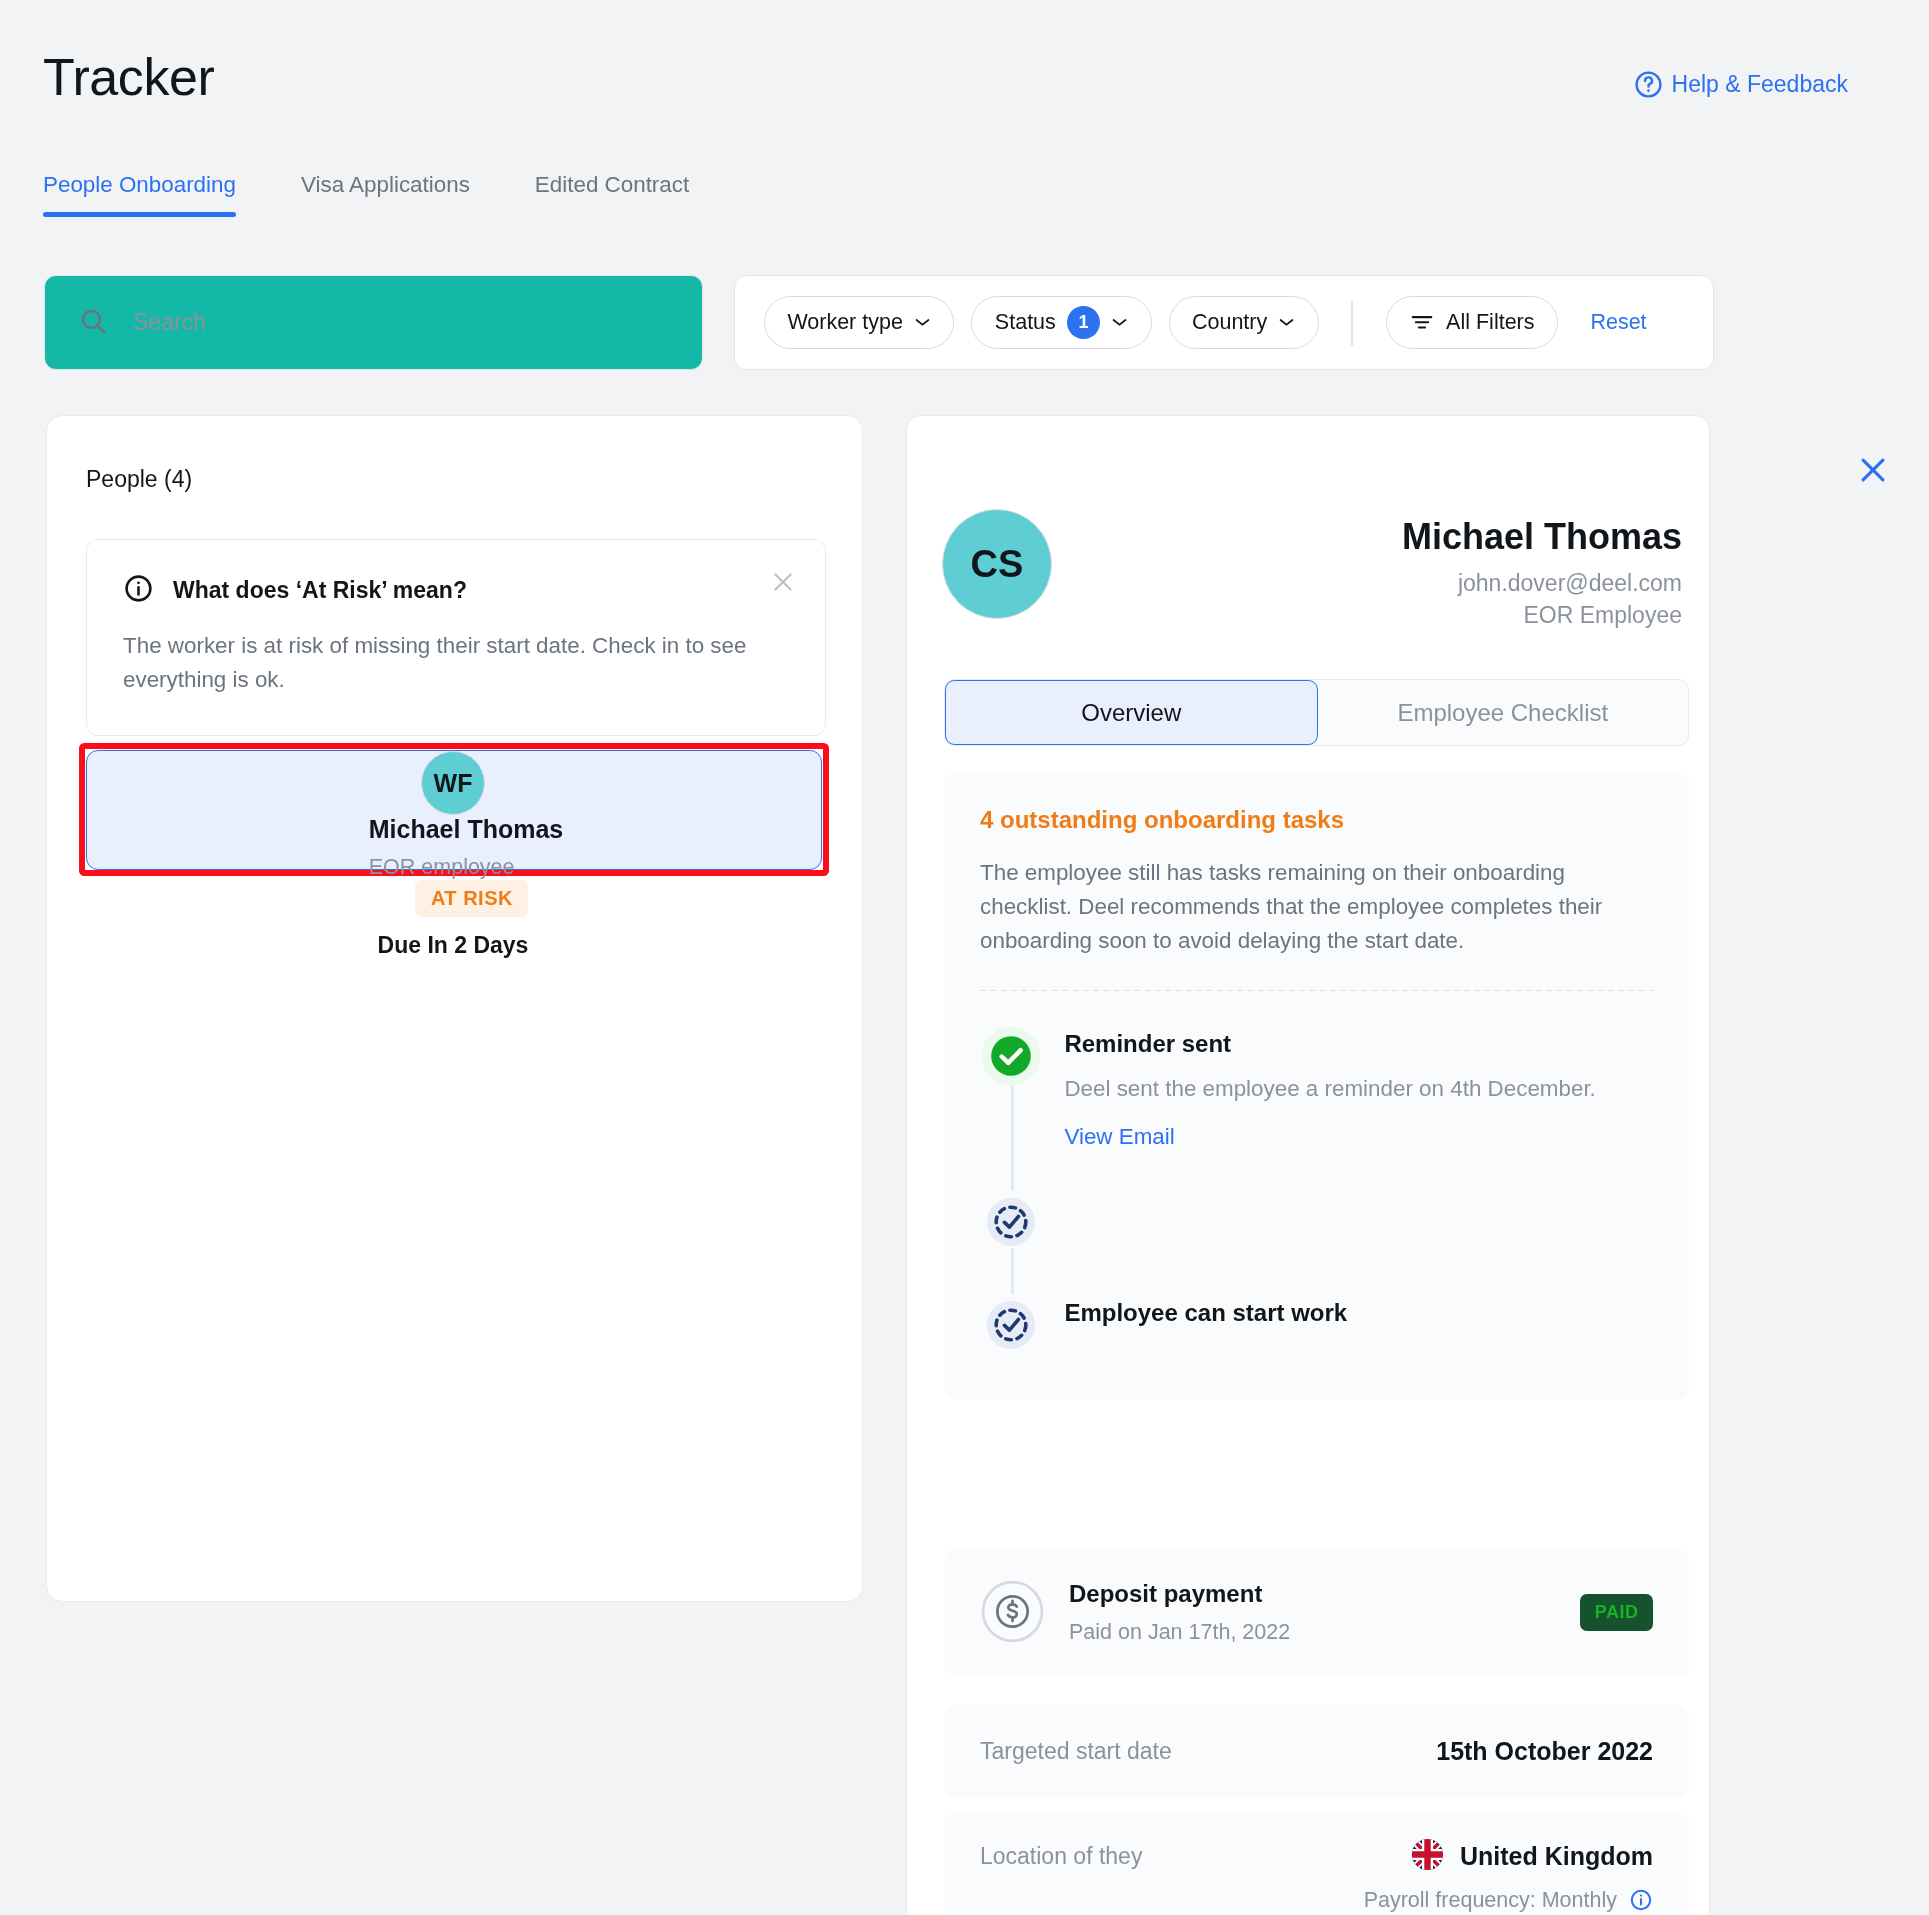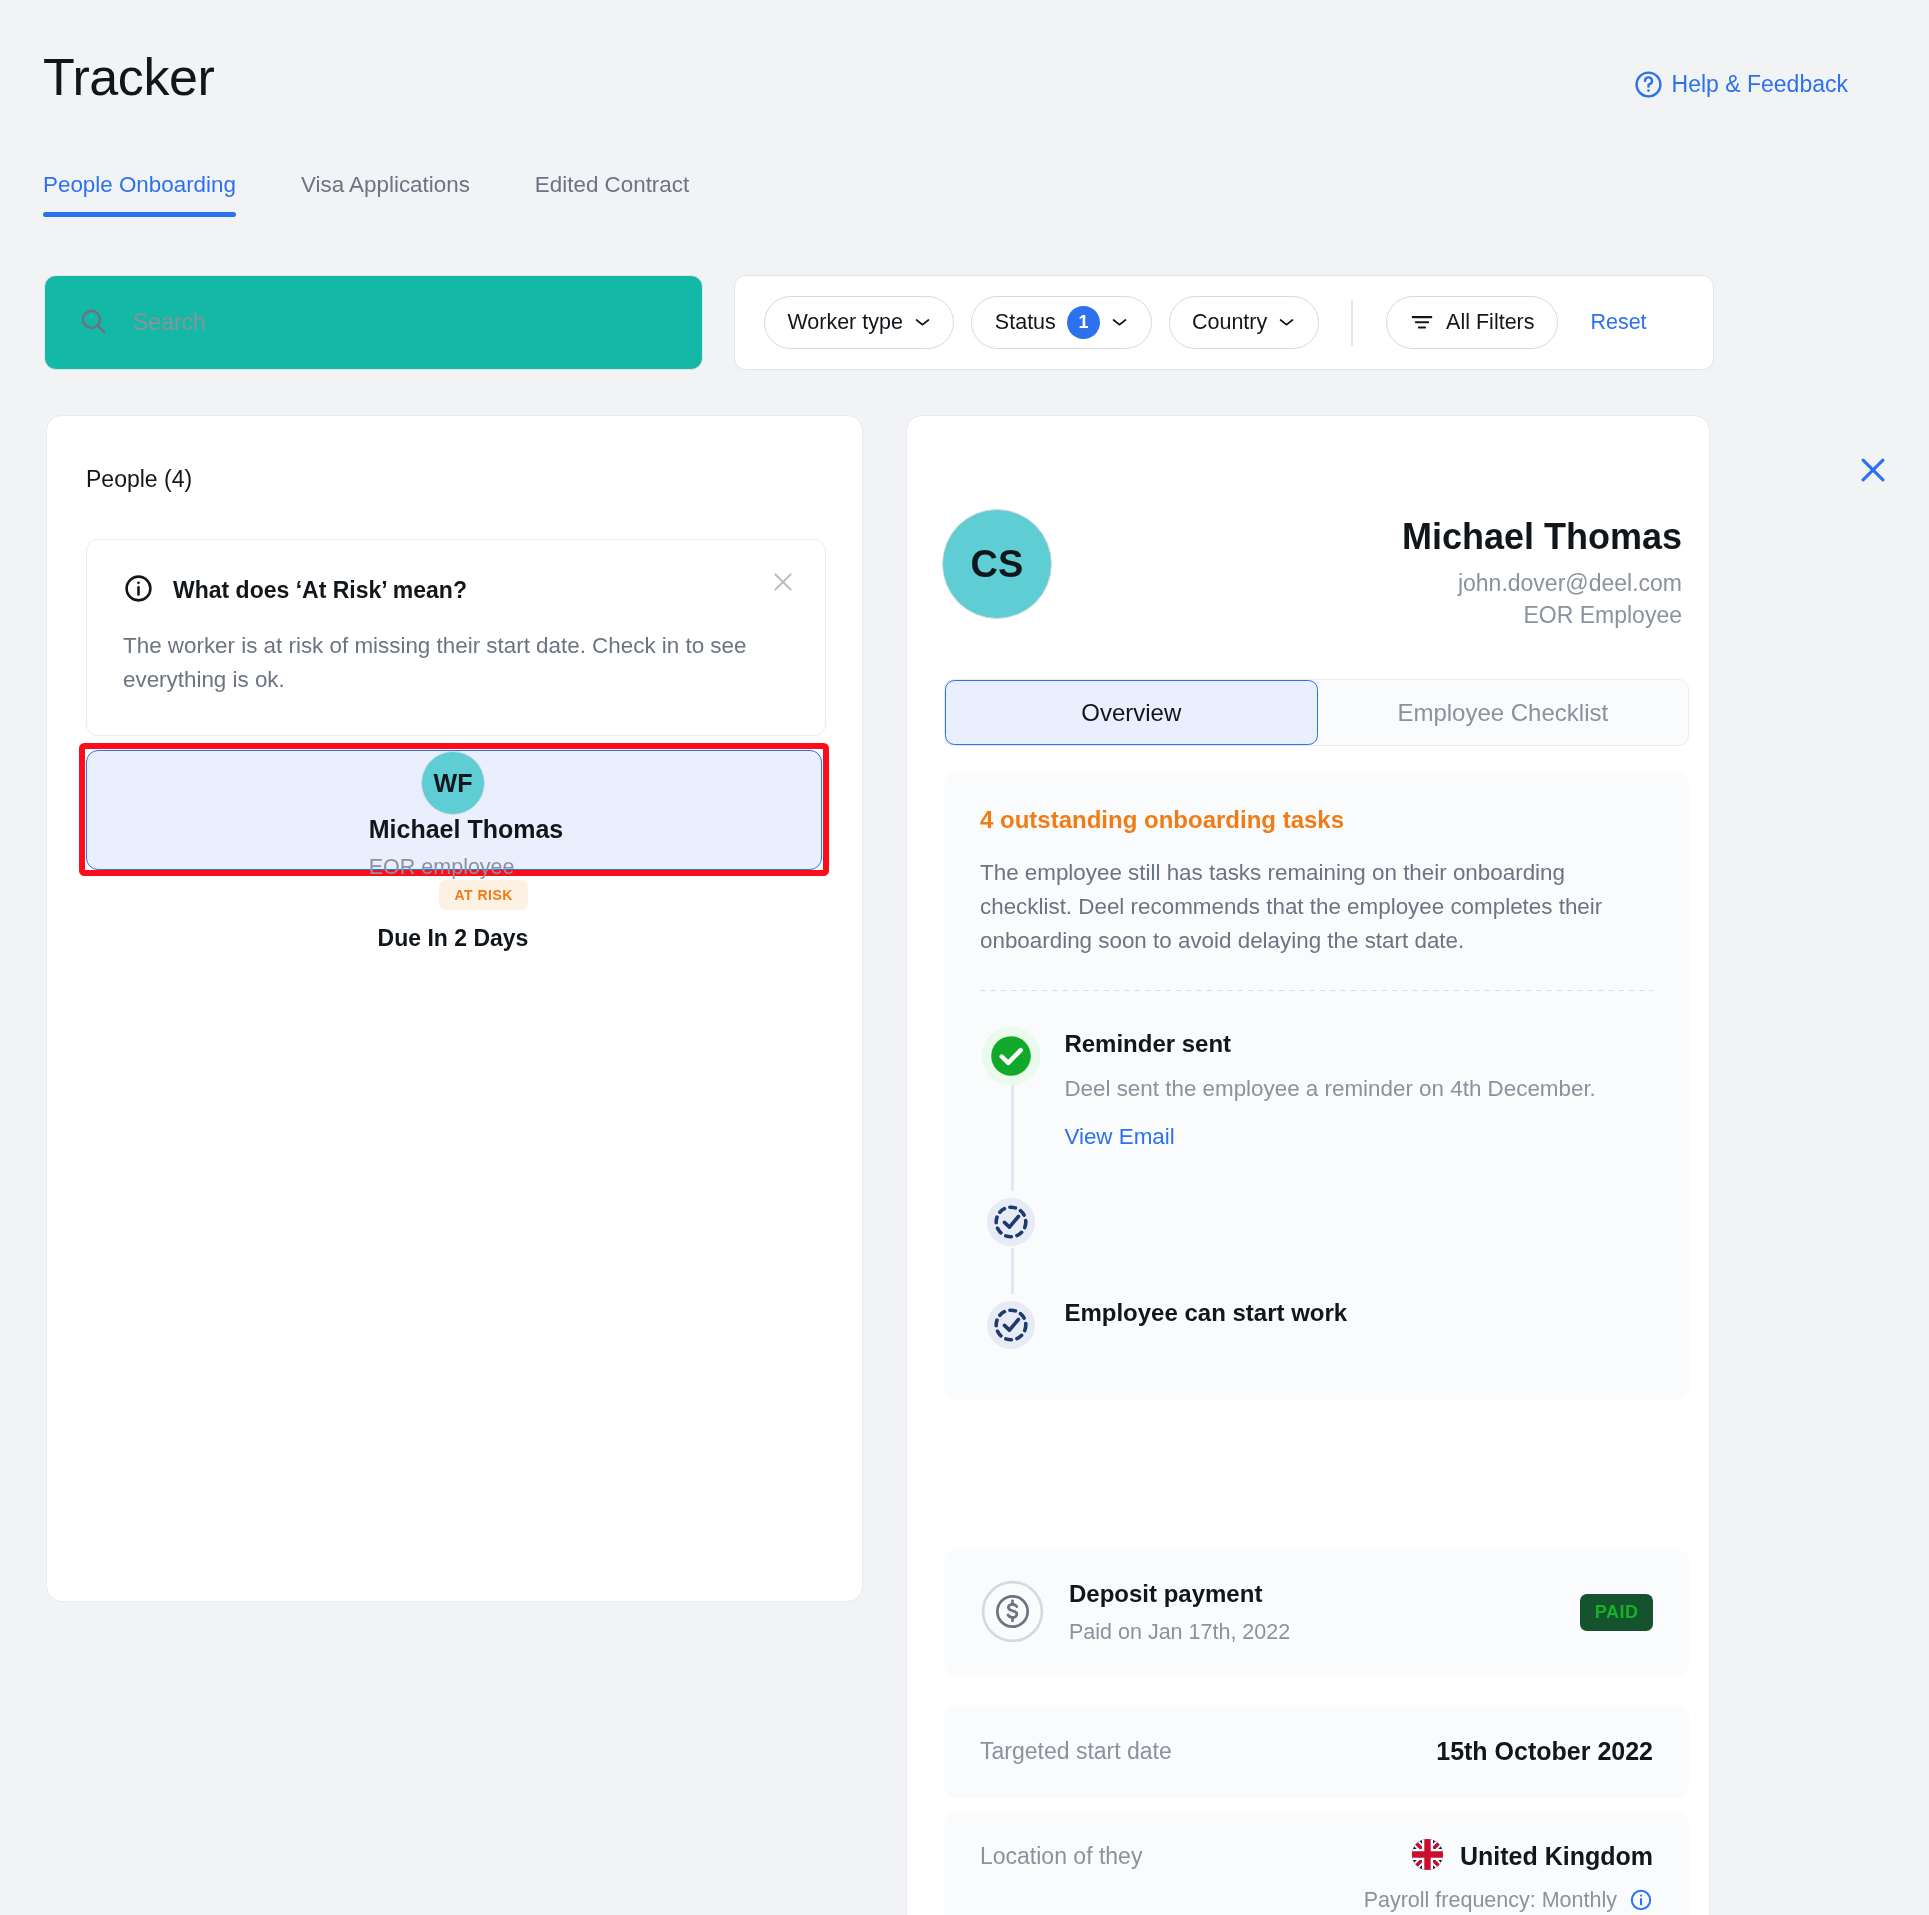--- a/index.html
+++ b/index.html
@@ -107,21 +107,21 @@
     color: #11161b; font-size: 25px; font-weight: 700;
     display: flex; align-items: center; justify-content: center; flex: none;
     border: 0.9px solid #d9dde2;
   }
   .person-meta { margin-left: 26px; flex: 1; }
   .person-name { font-size: 25px; font-weight: 700; color: #11161b; }
   .person-role { font-size: 21.5px; color: #8b929b; margin-top: 11.2px; }
   .person-right { text-align: right; }
   .risk-badge {
     display: inline-block; background: #fdf1e3; color: #f07c15;
-    font-size: 14px; font-weight: 700; letter-spacing: 0.5px;
+    font-size: 20px; font-weight: 700; letter-spacing: 0.5px;
     padding: 6.9px 15.5px; border-radius: 6.9px;
   }
   .person-due { font-size: 23px; font-weight: 700; color: #11161b; margin-top: 15.5px; }
 
   .right-panel {
     position: absolute; left: 906px; top: 415px; width: 804px; height: 1549px;
     background: #fff; border: 0.9px solid #e7eaee; border-radius: 15.5px;
     overflow: hidden;
   }
   .panel-close {

